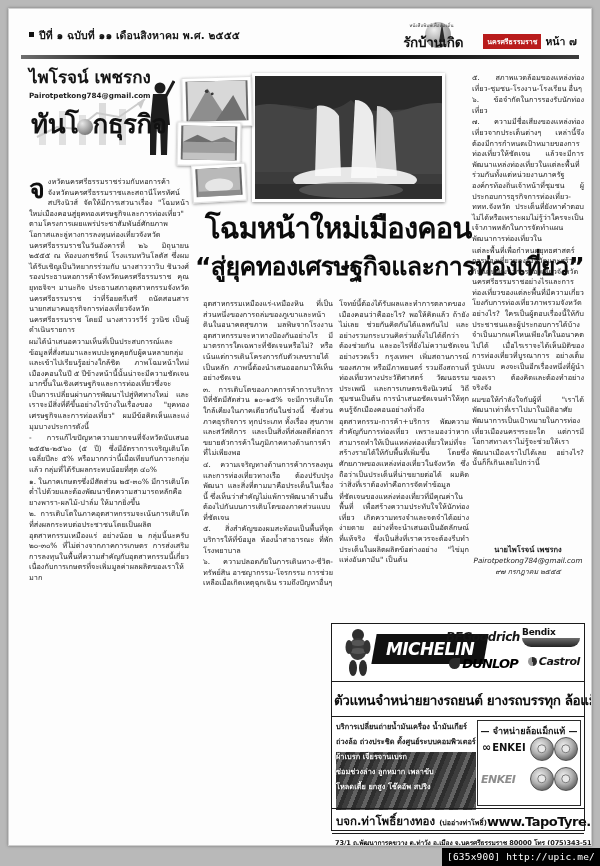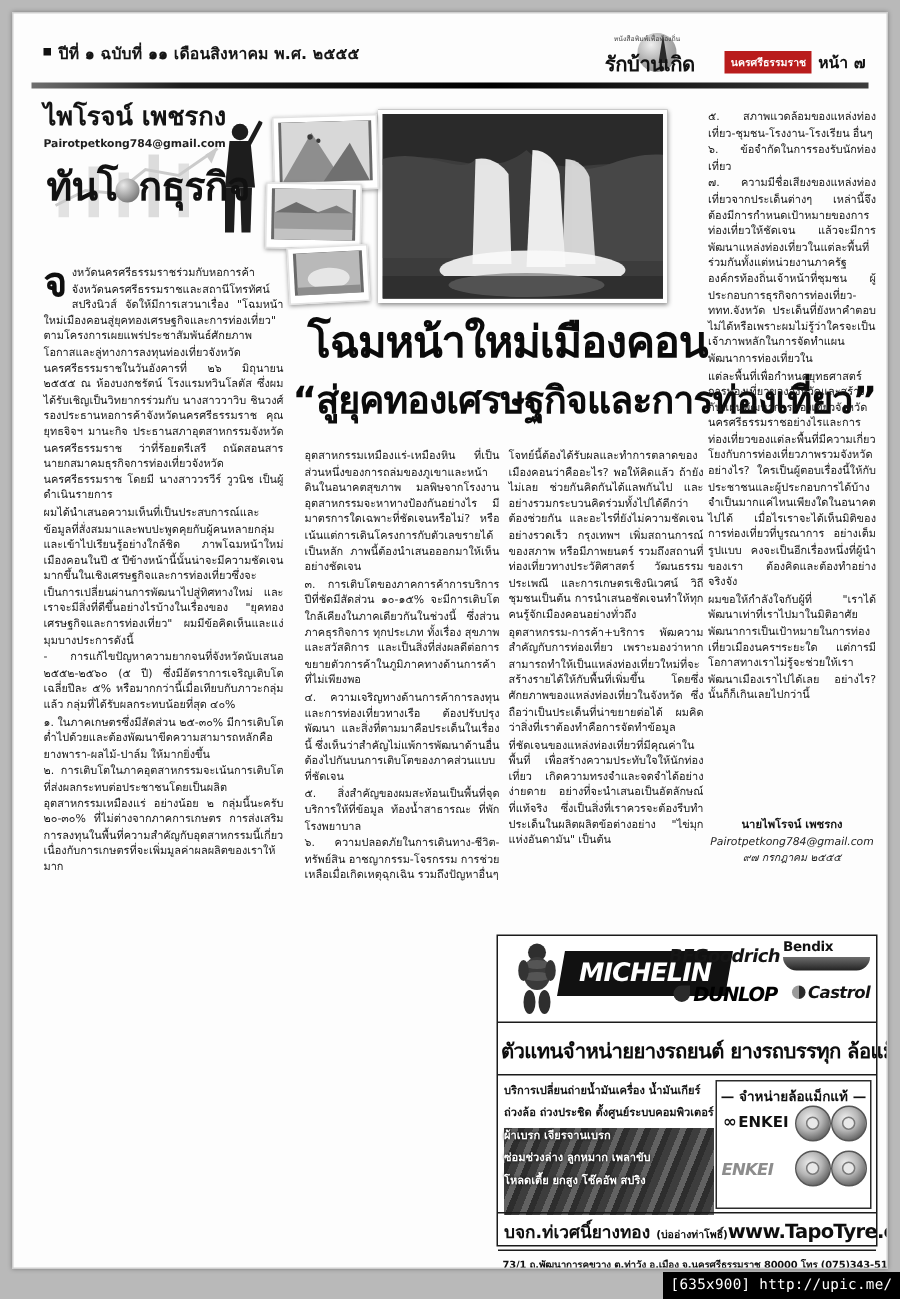--- a/index.html
+++ b/index.html
@@ -473,21 +473,21 @@
         <div class="lenso">ENKEI</div>
         <div class="wheel w1"></div>
         <div class="wheel w2"></div>
         <div class="wheel w3"></div>
         <div class="wheel w4"></div>
       </div>
     </div>
 
     <div class="ad-foot">
       <div class="ad-company">
-        <span>บจก.ท่เวศนิ์ยางทอง</span>
+        <span>บจก.ท่าโพธิ์ยางทอง</span>
         <span class="alt">(บ่ออ่างท่าโพธิ์)</span>
       </div>
       <div class="ad-site">www.TapoTyre.com</div>
     </div>
 
     <div class="ad-addr">73/1 ถ.พัฒนาการคูขวาง ต.ท่าวัง อ.เมือง จ.นครศรีธรรมราช 80000 โทร (075)343-512 , (086)622-9897</div>
   </div>
 
 </div>
 

